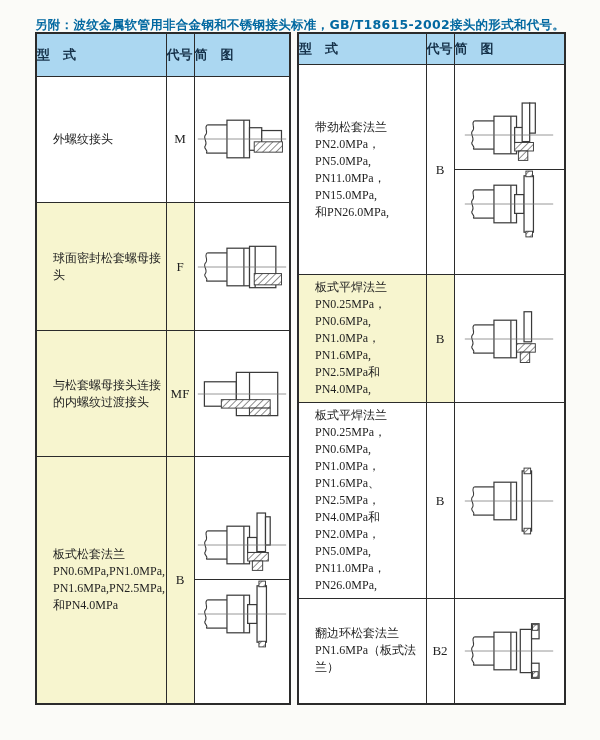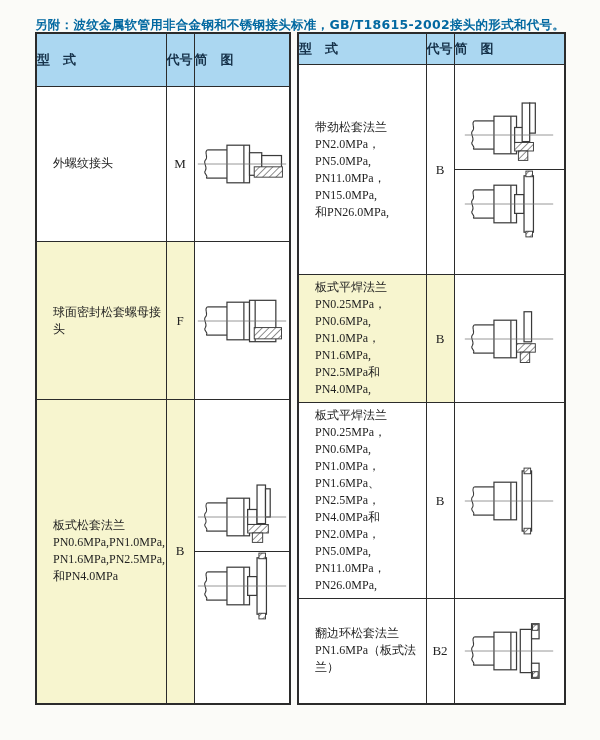--- a/index.html
+++ b/index.html
@@ -111,20 +111,36 @@
             <div class="diag">
               <svg class="dg" width="94" height="68" viewBox="0 0 100 70">
                 <path d="M13 20 C9 23 15 27 11 31 C8 34 14 38 11 42 C8 45 15 47 12 50" fill="none" stroke="#3a3a3a" stroke-width="1.1"></path>
                 <line x1="13" y1="20" x2="34" y2="20" stroke="#3a3a3a" stroke-width="1.3"></line>
                 <line x1="12" y1="50" x2="34" y2="50" stroke="#3a3a3a" stroke-width="1.3"></line>
                 <rect x="34" y="15" width="24" height="40" fill="#fff" stroke="#3a3a3a" stroke-width="1.3"></rect>
                 <line x1="52" y1="15" x2="52" y2="55" stroke="#3a3a3a" stroke-width="1.3"></line>
                 <rect x="58" y="13" width="28" height="44" fill="#fff" stroke="#3a3a3a" stroke-width="1.3"></rect>
                 <line x1="64" y1="13" x2="64" y2="57" stroke="#3a3a3a" stroke-width="1.3"></line>
                 <rect x="63" y="42" width="29" height="12" fill="url(#hatchp)" stroke="#3a3a3a" stroke-width="1"></rect>
+                <line x1="3" y1="35" x2="97" y2="35" stroke="#777" stroke-width="0.8"></line>
+              </svg>
+            </div>
+          </td>
+    </tr>
+    <tr style="height:92px">
+      <td class="type-cell hl">与松套螺母接头连接的内螺纹过渡接头</td>
+      <td class="code-cell hl">MF</td>
+      <td class="diag-cell">
+            <div class="diag">
+              <svg class="dg" width="94" height="68" viewBox="0 0 100 70">
+                <rect x="10" y="22" width="34" height="26" fill="#fff" stroke="#3a3a3a" stroke-width="1.3"></rect>
+                <rect x="44" y="12" width="44" height="46" fill="#fff" stroke="#3a3a3a" stroke-width="1.3"></rect>
+                <line x1="58" y1="12" x2="58" y2="58" stroke="#3a3a3a" stroke-width="1.3"></line>
+                <rect x="28" y="41" width="52" height="9" fill="url(#hatchp)" stroke="#3a3a3a" stroke-width="1"></rect>
+                <rect x="58" y="50" width="22" height="8" fill="url(#hatchp)" stroke="#3a3a3a" stroke-width="1"></rect>
                 <line x1="3" y1="35" x2="97" y2="35" stroke="#777" stroke-width="0.8"></line>
               </svg>
             </div>
           </td>
     </tr>
     <tr style="height:180px">
       <td class="type-cell hl">板式松套法兰
 PN0.6MPa,PN1.0MPa,
 PN1.6MPa,PN2.5MPa,
 和PN4.0MPa</td>

